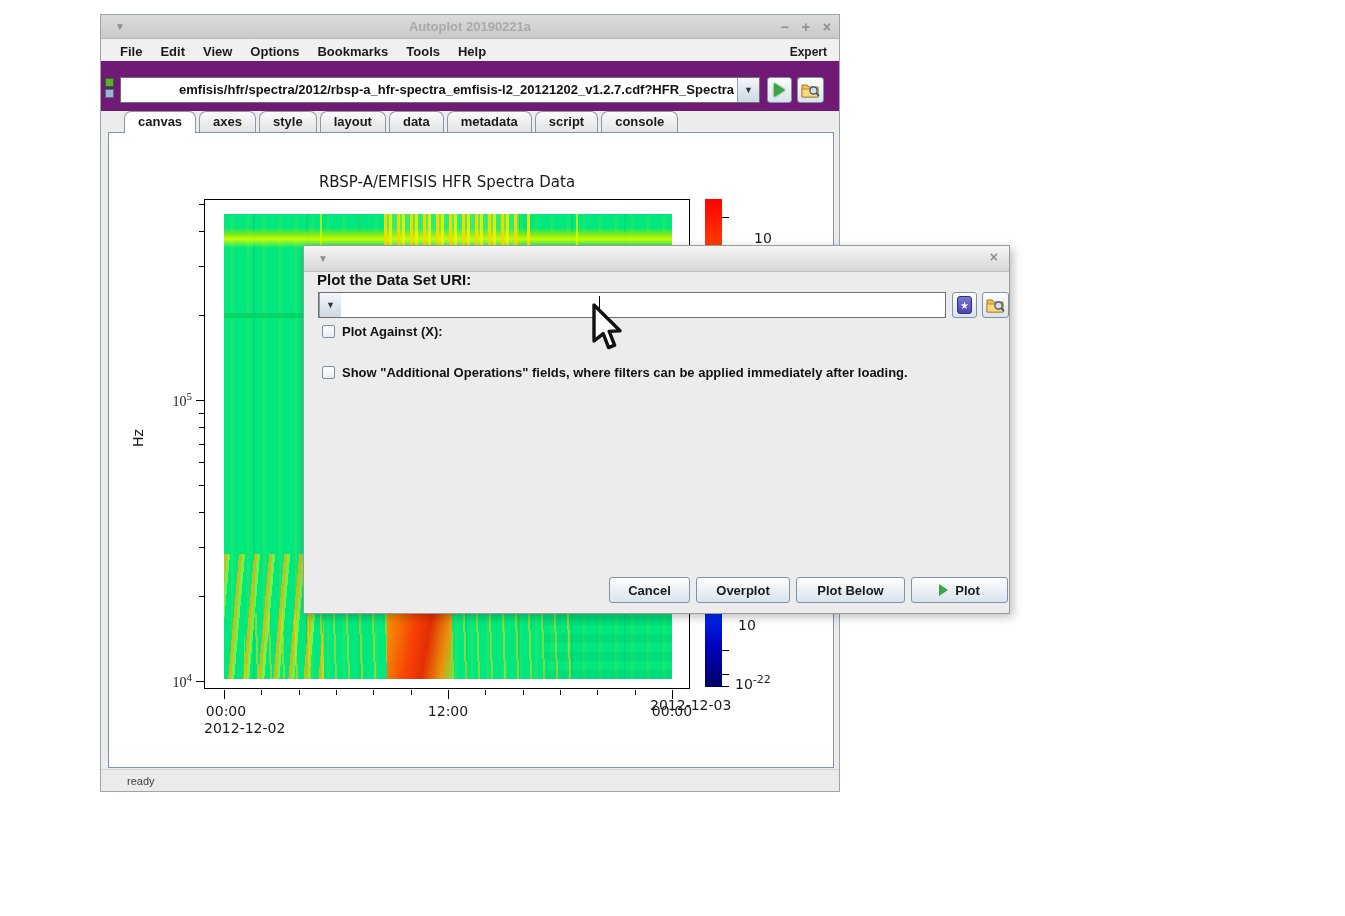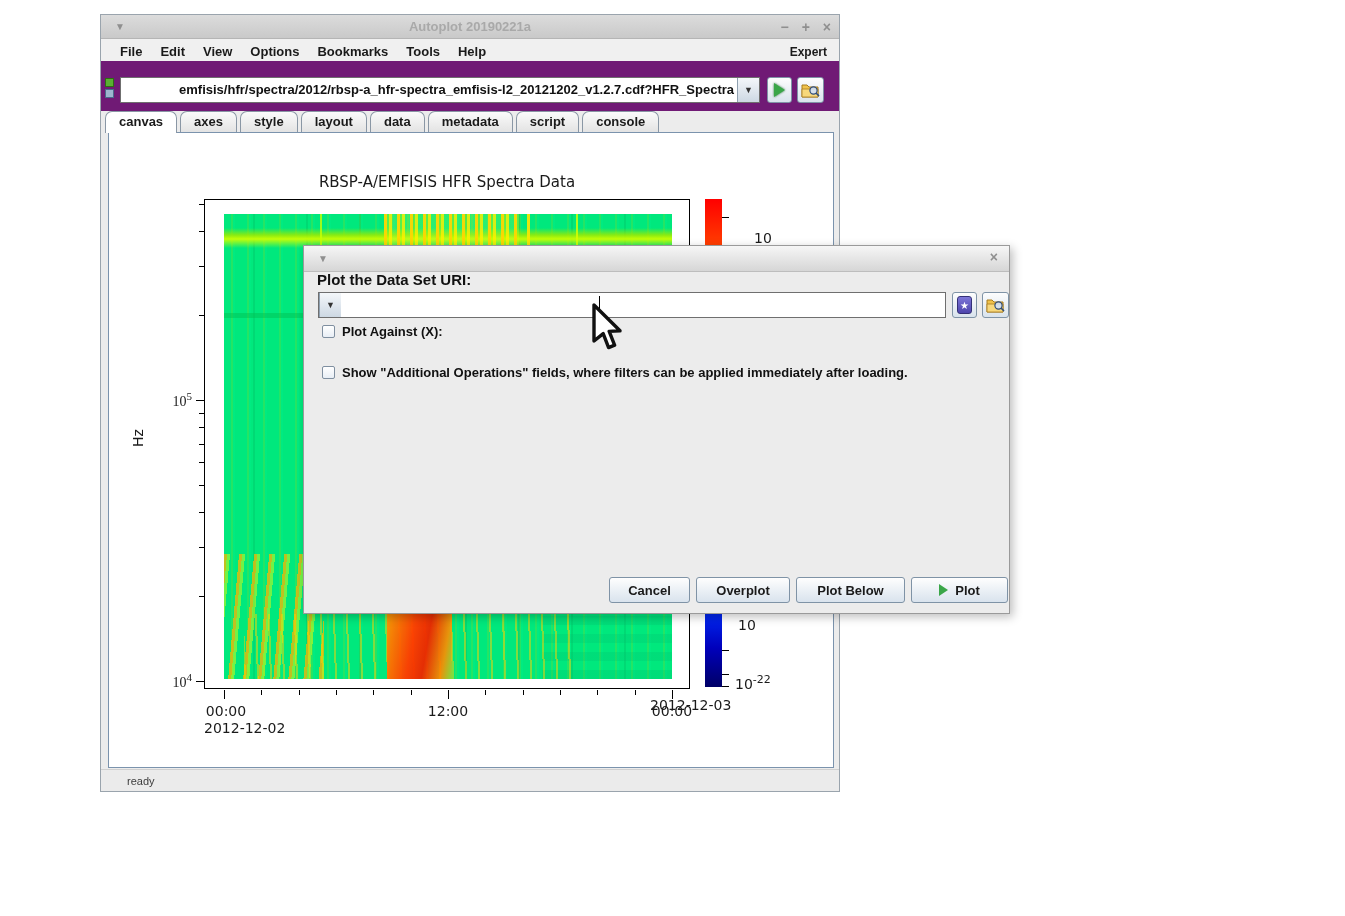--- a/index.html
+++ b/index.html
@@ -34,21 +34,21 @@
   .combo-arrow { width:22px; border-left:1px solid #8fa0b0; background:linear-gradient(#f4f7fa,#cdd8e3);
     display:flex; align-items:center; justify-content:center; font-size:9px; color:#333; }
   .tool-btn { position:absolute; top:16px; width:25px; height:26px; border:1px solid #7f93a6; border-radius:3px;
     background:linear-gradient(#fdfdfd,#d9e3ed); display:flex; align-items:center; justify-content:center; }
   .play-tri { width:0; height:0; border-left:11px solid #3aa648; border-top:7px solid transparent; border-bottom:7px solid transparent;
     filter:drop-shadow(0 0 1px #20702e); }
   .folder-svg { display:block; }
   .book-icon { width:15px; height:18px; background:linear-gradient(#7d76d8,#4d45ad); border:1px solid #343077;
     border-radius:3px; color:#fff; font-size:10px; line-height:17px; text-align:center; }
 
-  .tabsrow { position:absolute; left:0; top:96px; right:0; height:21px; padding-left:4px; z-index:3; }
+  .tabsrow { position:absolute; left:0; top:96px; right:0; height:21px; padding-left:23px; z-index:3; }
   .tab { display:inline-block; margin-right:3px; padding:2px 13px 3px; font-weight:bold; font-size:13px; color:#1a1a1a;
     border:1px solid #8a97a5; border-bottom:none; border-radius:7px 7px 0 0;
     background:linear-gradient(#fbfbfb,#e3e3e3); position:relative; }
   .tab.selected { background:#ffffff; height:22px; z-index:4; }
 
   .canvas-panel { position:absolute; left:7px; top:117px; width:726px; height:636px; background:#ffffff;
     border:1px solid #7b93ad; z-index:2; overflow:hidden; }
 
   .statusbar { position:absolute; left:0; right:0; bottom:0; height:22px; background:#ebebeb;
     border-top:1px solid #d0d0d0; display:flex; align-items:center; }

